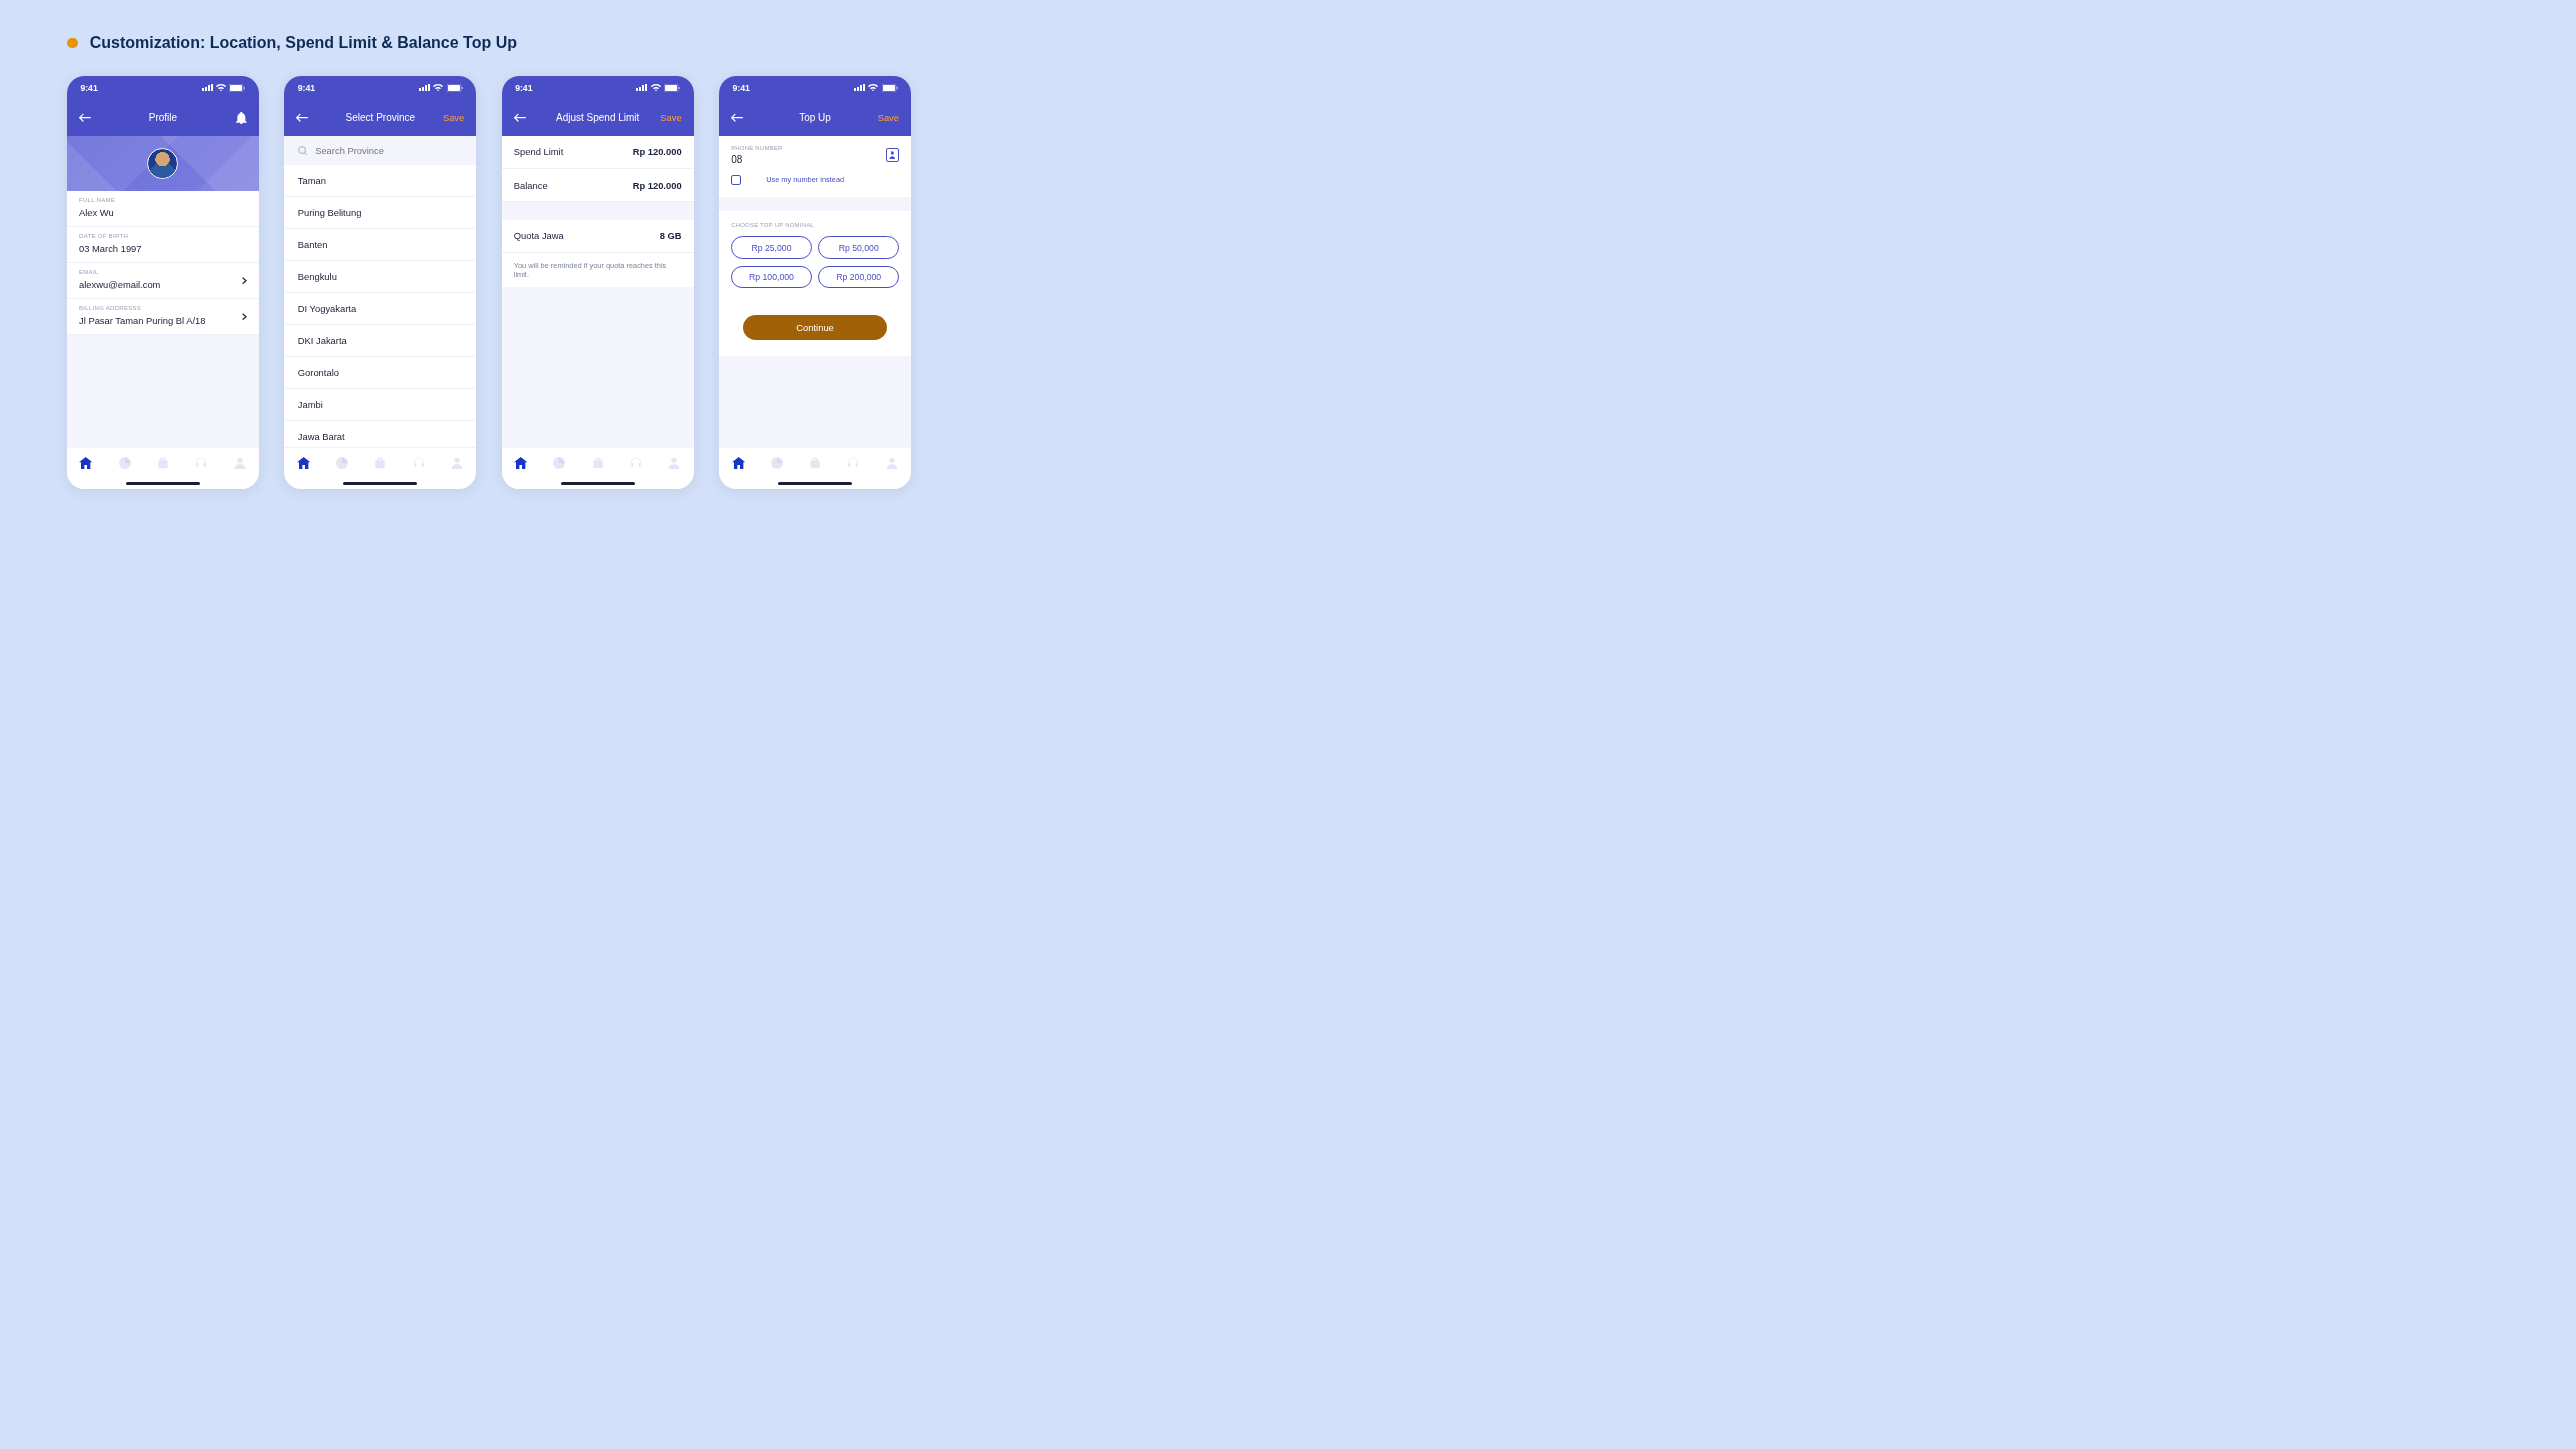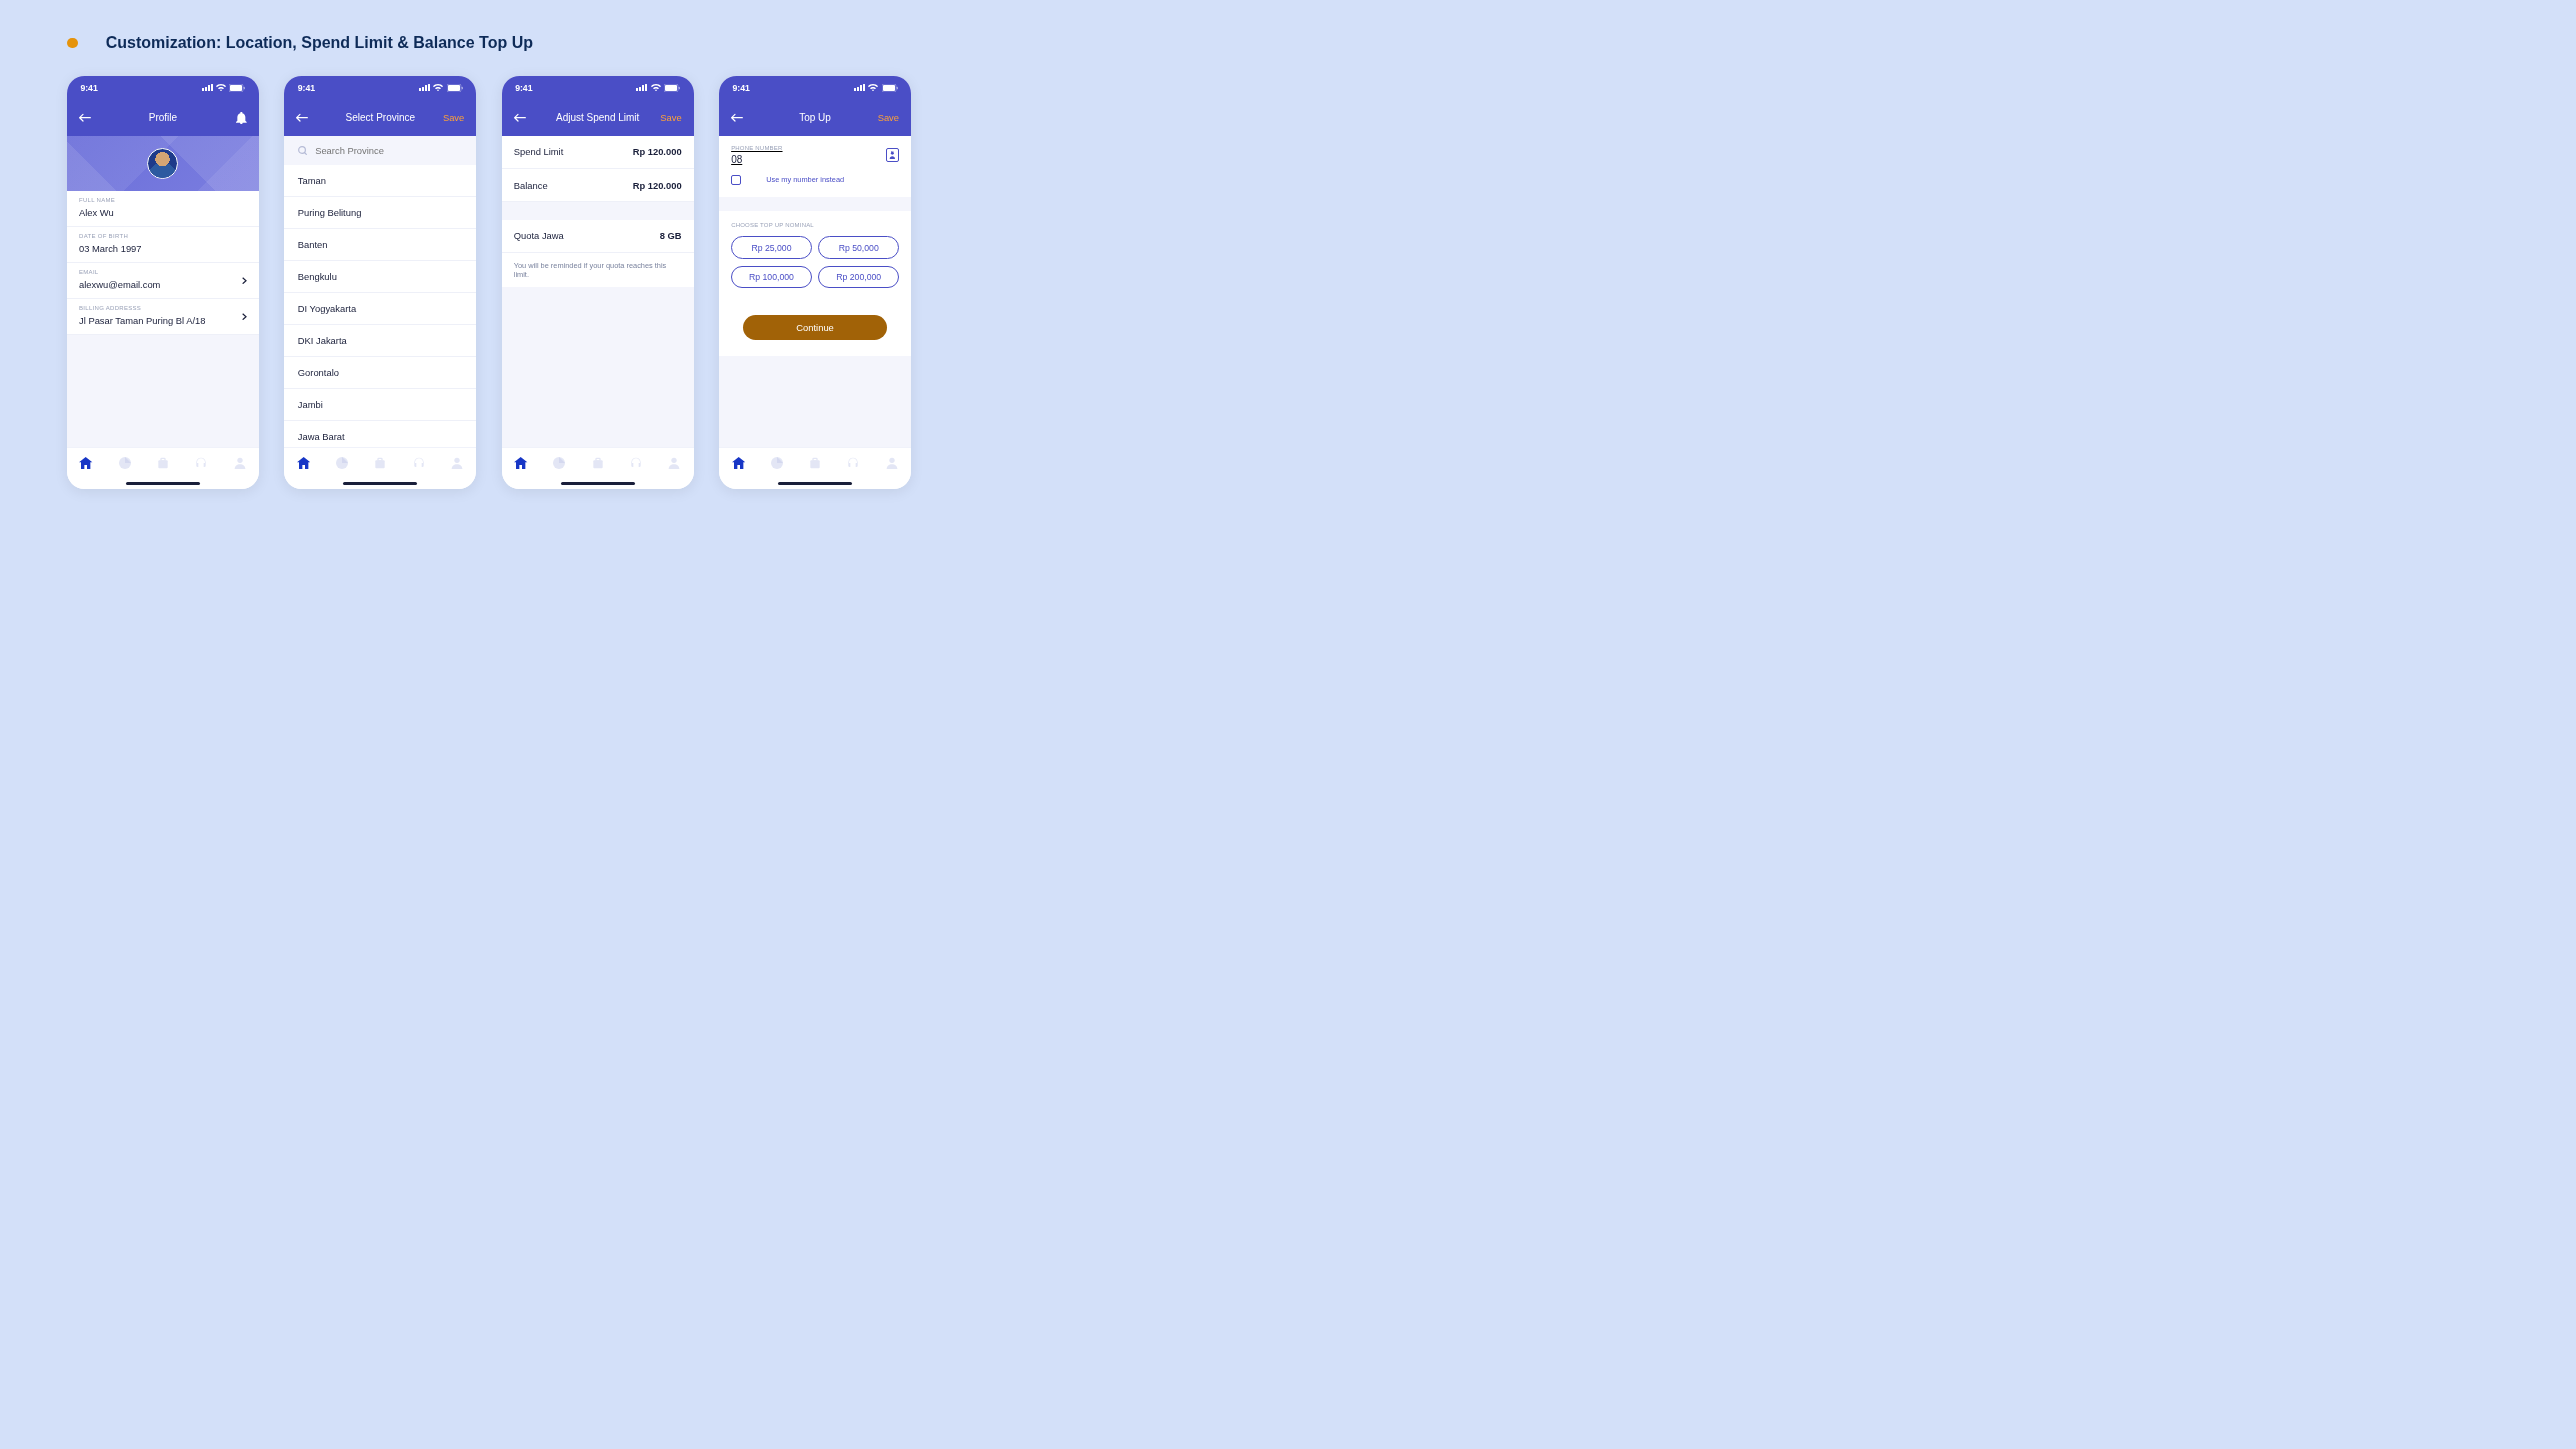--- a/index.html
+++ b/index.html
@@ -1,17 +1,17 @@
 <!DOCTYPE html>
 <html style="font-size:10.7px"><head>
 <meta charset="utf-8">
 <style>
 * { margin: 0; padding: 0; box-sizing: border-box; font-family: -apple-system, BlinkMacSystemFont, 'Segoe UI', sans-serif; }
 body { background: #d3e0f9; width: 978px; height: 547px; padding: 34px 67px; }
-.page-title { display: flex; align-items: center; gap: 28px; margin-bottom: 23.5px; }
+.page-title { display: flex; align-items: center; gap: 12px; margin-bottom: 23.5px; }
 .bullet { width: 10.7px; height: 10.7px; background: #e5930b; border-radius: 50%; }
 .page-title h1 { font-size: 16px; font-weight: 600; color: #0e2b58; }
 .phones { display: flex; gap: 25.5px; }
 .phone { width: 213px; height: 413px; background: #f4f5fc; border-radius: 17.4px; overflow: hidden; display: flex; flex-direction: column; box-shadow: 0 2.7px 13.4px rgba(0,0,0,0.08); position: relative; }
 .status-bar { height: 24px; background: #4a4ec6; display: flex; justify-content: space-between; align-items: center; padding: 0 13.4px; color: #fff; font-size: 8.7px; font-weight: 600; }
 .status-icons { display: flex; gap: 3.4px; align-items: center; }
 .header { height: 36px; background: #4a4ec6; display: flex; align-items: center; justify-content: space-between; padding: 0 12px; color: #fff; position: relative; }
 .header-title { position: absolute; left: 50%; transform: translateX(-50%); font-size: 10px; font-weight: 500; }
 .back-icon, .bell-icon { display: flex; align-items: center; }
 .save-link { color: #fca03a; font-size: 9.4px; font-weight: 500; }
@@ -29,21 +29,21 @@
 .chevron { position: absolute; right: 12px; top: 50%; transform: translateY(-50%); }
 .search-row { background: #f4f5fc; padding: 9.4px 13.4px; display: flex; align-items: center; gap: 8px; }
 .search-row input { border: none; background: transparent; font-size: 9.4px; color: #8a93b8; outline: none; flex: 1; }
 .list-item { background: #fff; padding: 10px 13.4px; font-size: 9.4px; color: #1a1f3a; border-bottom: 0.7px solid #eef0f8; }
 .info-row { background: #fff; padding: 10.7px 12px; display: flex; justify-content: space-between; align-items: center; font-size: 9.4px; color: #1a1f3a; border-bottom: 0.7px solid #eef0f8; }
 .info-value { font-weight: 600; }
 .section-gap { height: 17.4px; background: #f4f5fc; }
 .hint-text { font-size: 7.4px; color: #7a839e; padding: 8px 12px; background: #fff; }
 .phone-input-block { background: #fff; padding: 9.4px 12px 12px; }
 .phone-input-row { display: flex; justify-content: space-between; align-items: center; }
-.phone-input-inner { flex: 1; text-decoration: underline; }
+.phone-input-inner { flex: 1; }
 .phone-input-inner .label { font-size: 6px; color: #9aa2b8; letter-spacing: 0.2px; margin-bottom: 3.4px; }
 .phone-input-inner .value { font-size: 10px; color: #1a1f3a; }
 .contact-icon-box { width: 13.4px; height: 13.4px; border: 1px solid #4a4ec6; border-radius: 2px; display: flex; align-items: center; justify-content: center; }
 .use-number { display: flex; align-items: center; gap: 25px; margin-top: 9.4px; }
 .checkbox { width: 10px; height: 10px; border: 1px solid #4a4ec6; border-radius: 2px; }
 .use-number span { font-size: 7.4px; color: #4a4ec6; }
 .nominal-block { background: #fff; padding: 10.7px 12px 16px; }
 .nominal-label { font-size: 6px; color: #9aa2b8; letter-spacing: 0.2px; margin-bottom: 8px; }
 .nominal-grid { display: grid; grid-template-columns: 1fr 1fr; gap: 6.7px; }
 .nominal-pill { border: 0.9px solid #4a4ec6; border-radius: 12px; padding: 5.4px; text-align: center; font-size: 8.7px; color: #4a4ec6; font-weight: 500; }

